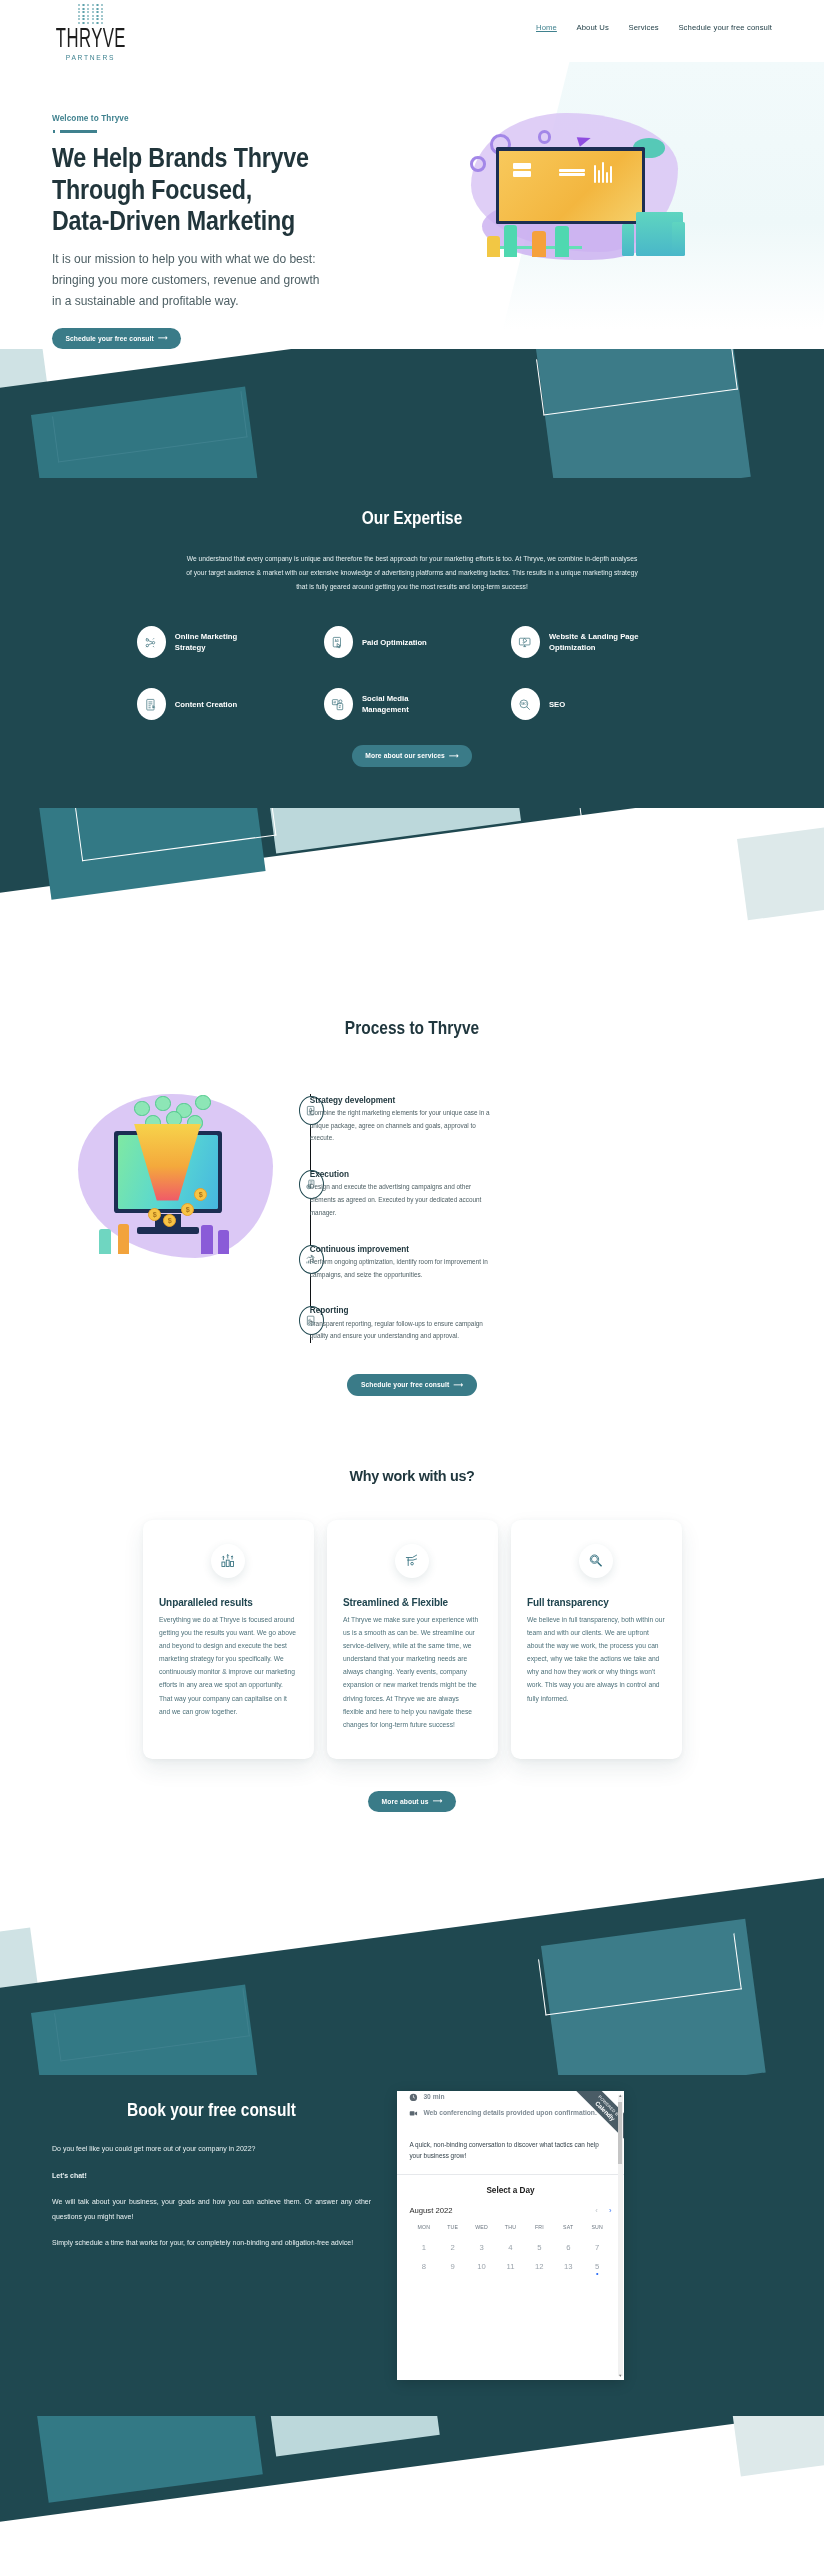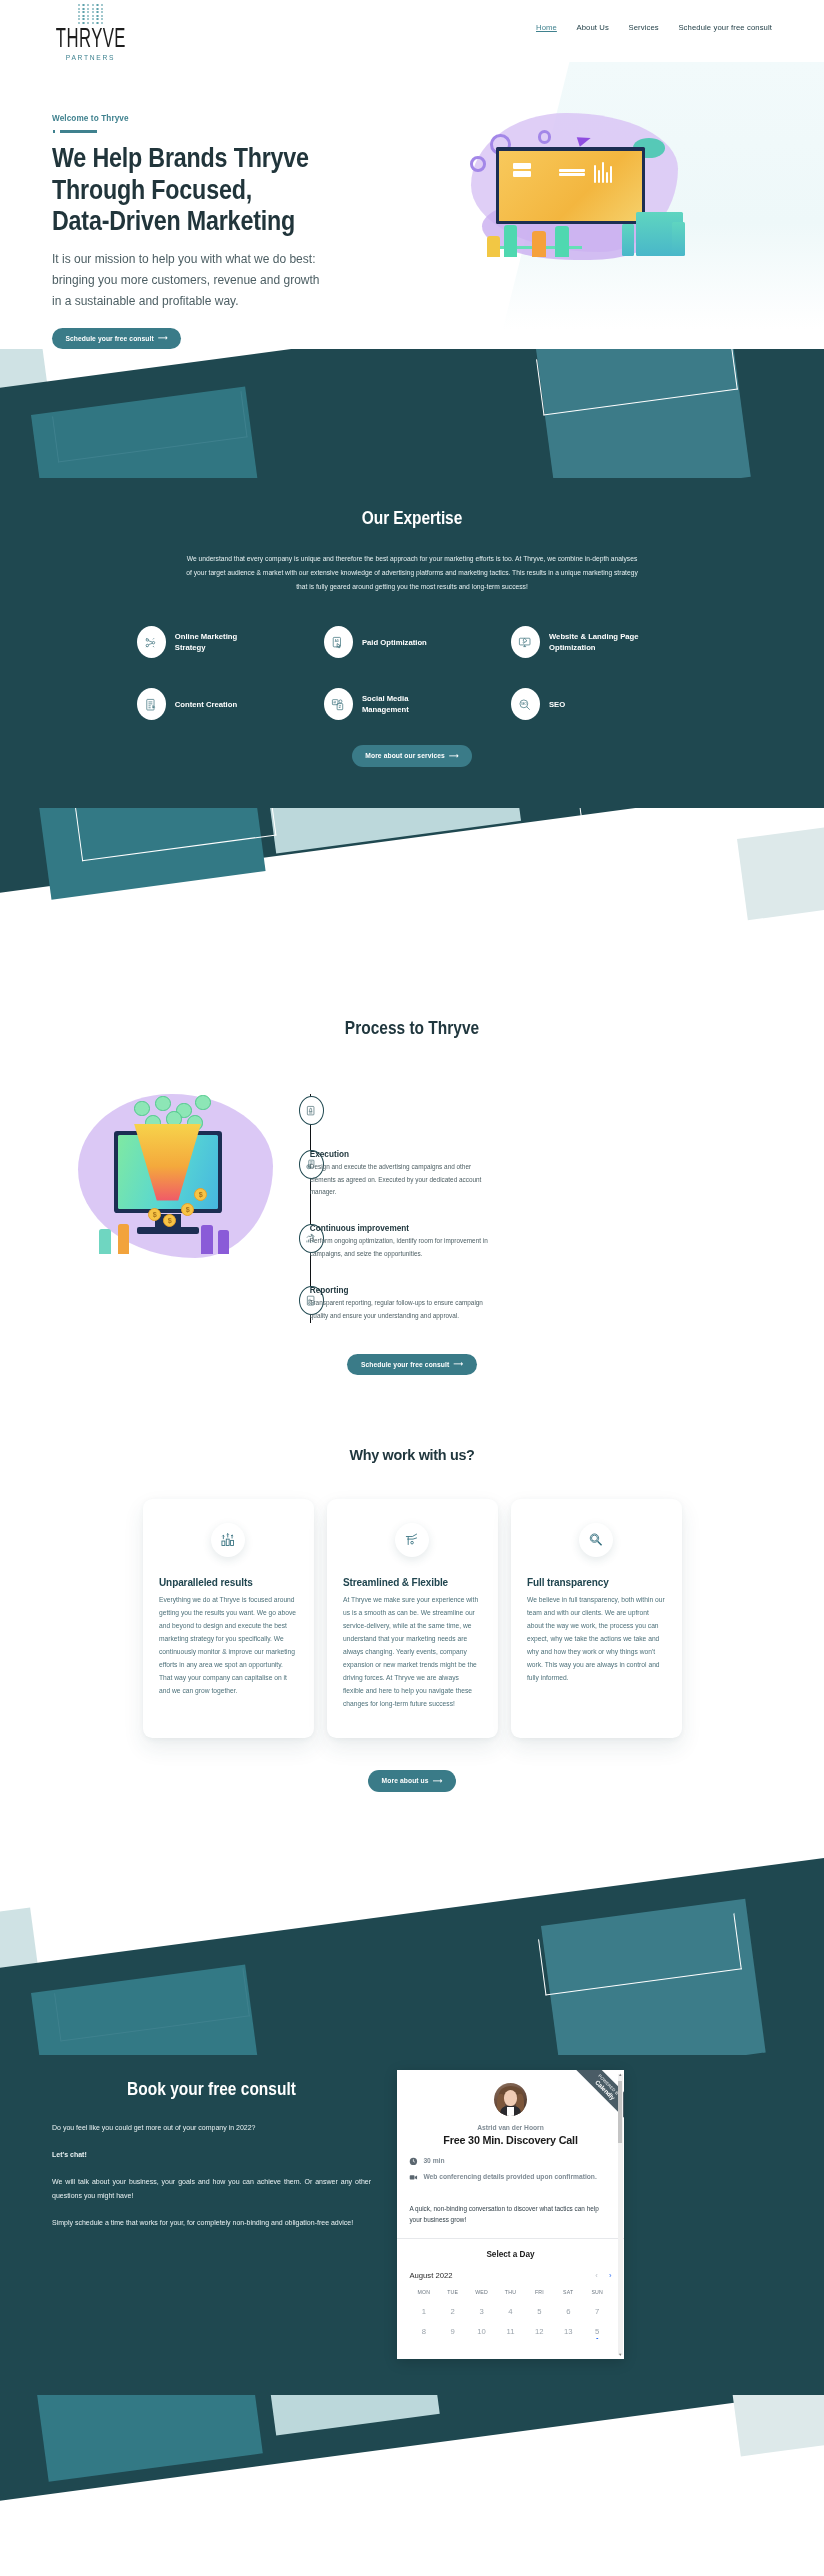--- a/index.html
+++ b/index.html
@@ -577,20 +577,24 @@
 
       <div class="steps">
         <div class="step">
           <div class="step-circle">
             <svg viewBox="0 0 24 24" fill="none" stroke="#1f4850" stroke-width="1.2">
               <rect x="5" y="3" width="14" height="18" rx="1.6"></rect>
               <path d="M12 7a2 2 0 00-2 2c0 1 .7 1.4 0 2.4-.7 1-1 1.6-1 2.6h6c0-1-.3-1.6-1-2.6-.7-1 0-1.4 0-2.4a2 2 0 00-2-2z"></path>
               <path d="M8.5 17h7"></path>
             </svg>
           </div>
+          <div class="step-txt">
+            <h4>Strategy development</h4>
+            <p>Combine the right marketing elements for your unique case in a unique package, agree on channels and goals, approval to execute.</p>
+          </div>
         </div>
         <div class="step">
           <div class="step-circle">
             <svg viewBox="0 0 24 24" fill="none" stroke="#1f4850" stroke-width="1.2">
               <rect x="8" y="2.5" width="11" height="15" rx="1.4"></rect>
               <path d="M11 6h5M11 9h5M11 12h3"></path>
               <circle cx="8" cy="16.5" r="4.2"></circle>
               <circle cx="8" cy="16.5" r="1.5"></circle>
             </svg>
           </div>
@@ -706,32 +710,20 @@
       <p class="just">We will talk about your business, your goals and how you can achieve them. Or answer any other questions you might have!</p>
       <p class="just">Simply schedule a time that works for your, for completely non-binding and obligation-free advice!</p>
     </div>
 
     <div class="widget">
       <div class="cal-ribbon">
         <span>POWERED BY</span>
         <b>Calendly</b>
       </div>
 
-      <div class="widget-head">
-        <div class="avatar">
-          <div class="hair"></div>
-            <div class="hair2"></div>
-            <div class="hair3"></div>
-          <div class="face"></div>
-            <div class="body"></div>
-            <div class="shirt"></div>
-        </div>
-        <div class="host">Astrid van der Hoorn</div>
-        <div class="event-title">Free 30 Min. Discovery Call</div>
-      </div>
 
       <div class="widget-meta">
         <div class="meta-row">
           <span class="gl">
             <svg viewBox="0 0 24 24" width="8.8" height="8.8" fill="#5b6770">
                 <circle cx="12" cy="12" r="10"></circle>
                 <path d="M12 6v6l4 2" stroke="#fff" stroke-width="2" fill="none"></path>
               </svg>
           </span>
           <span>30 min</span>

